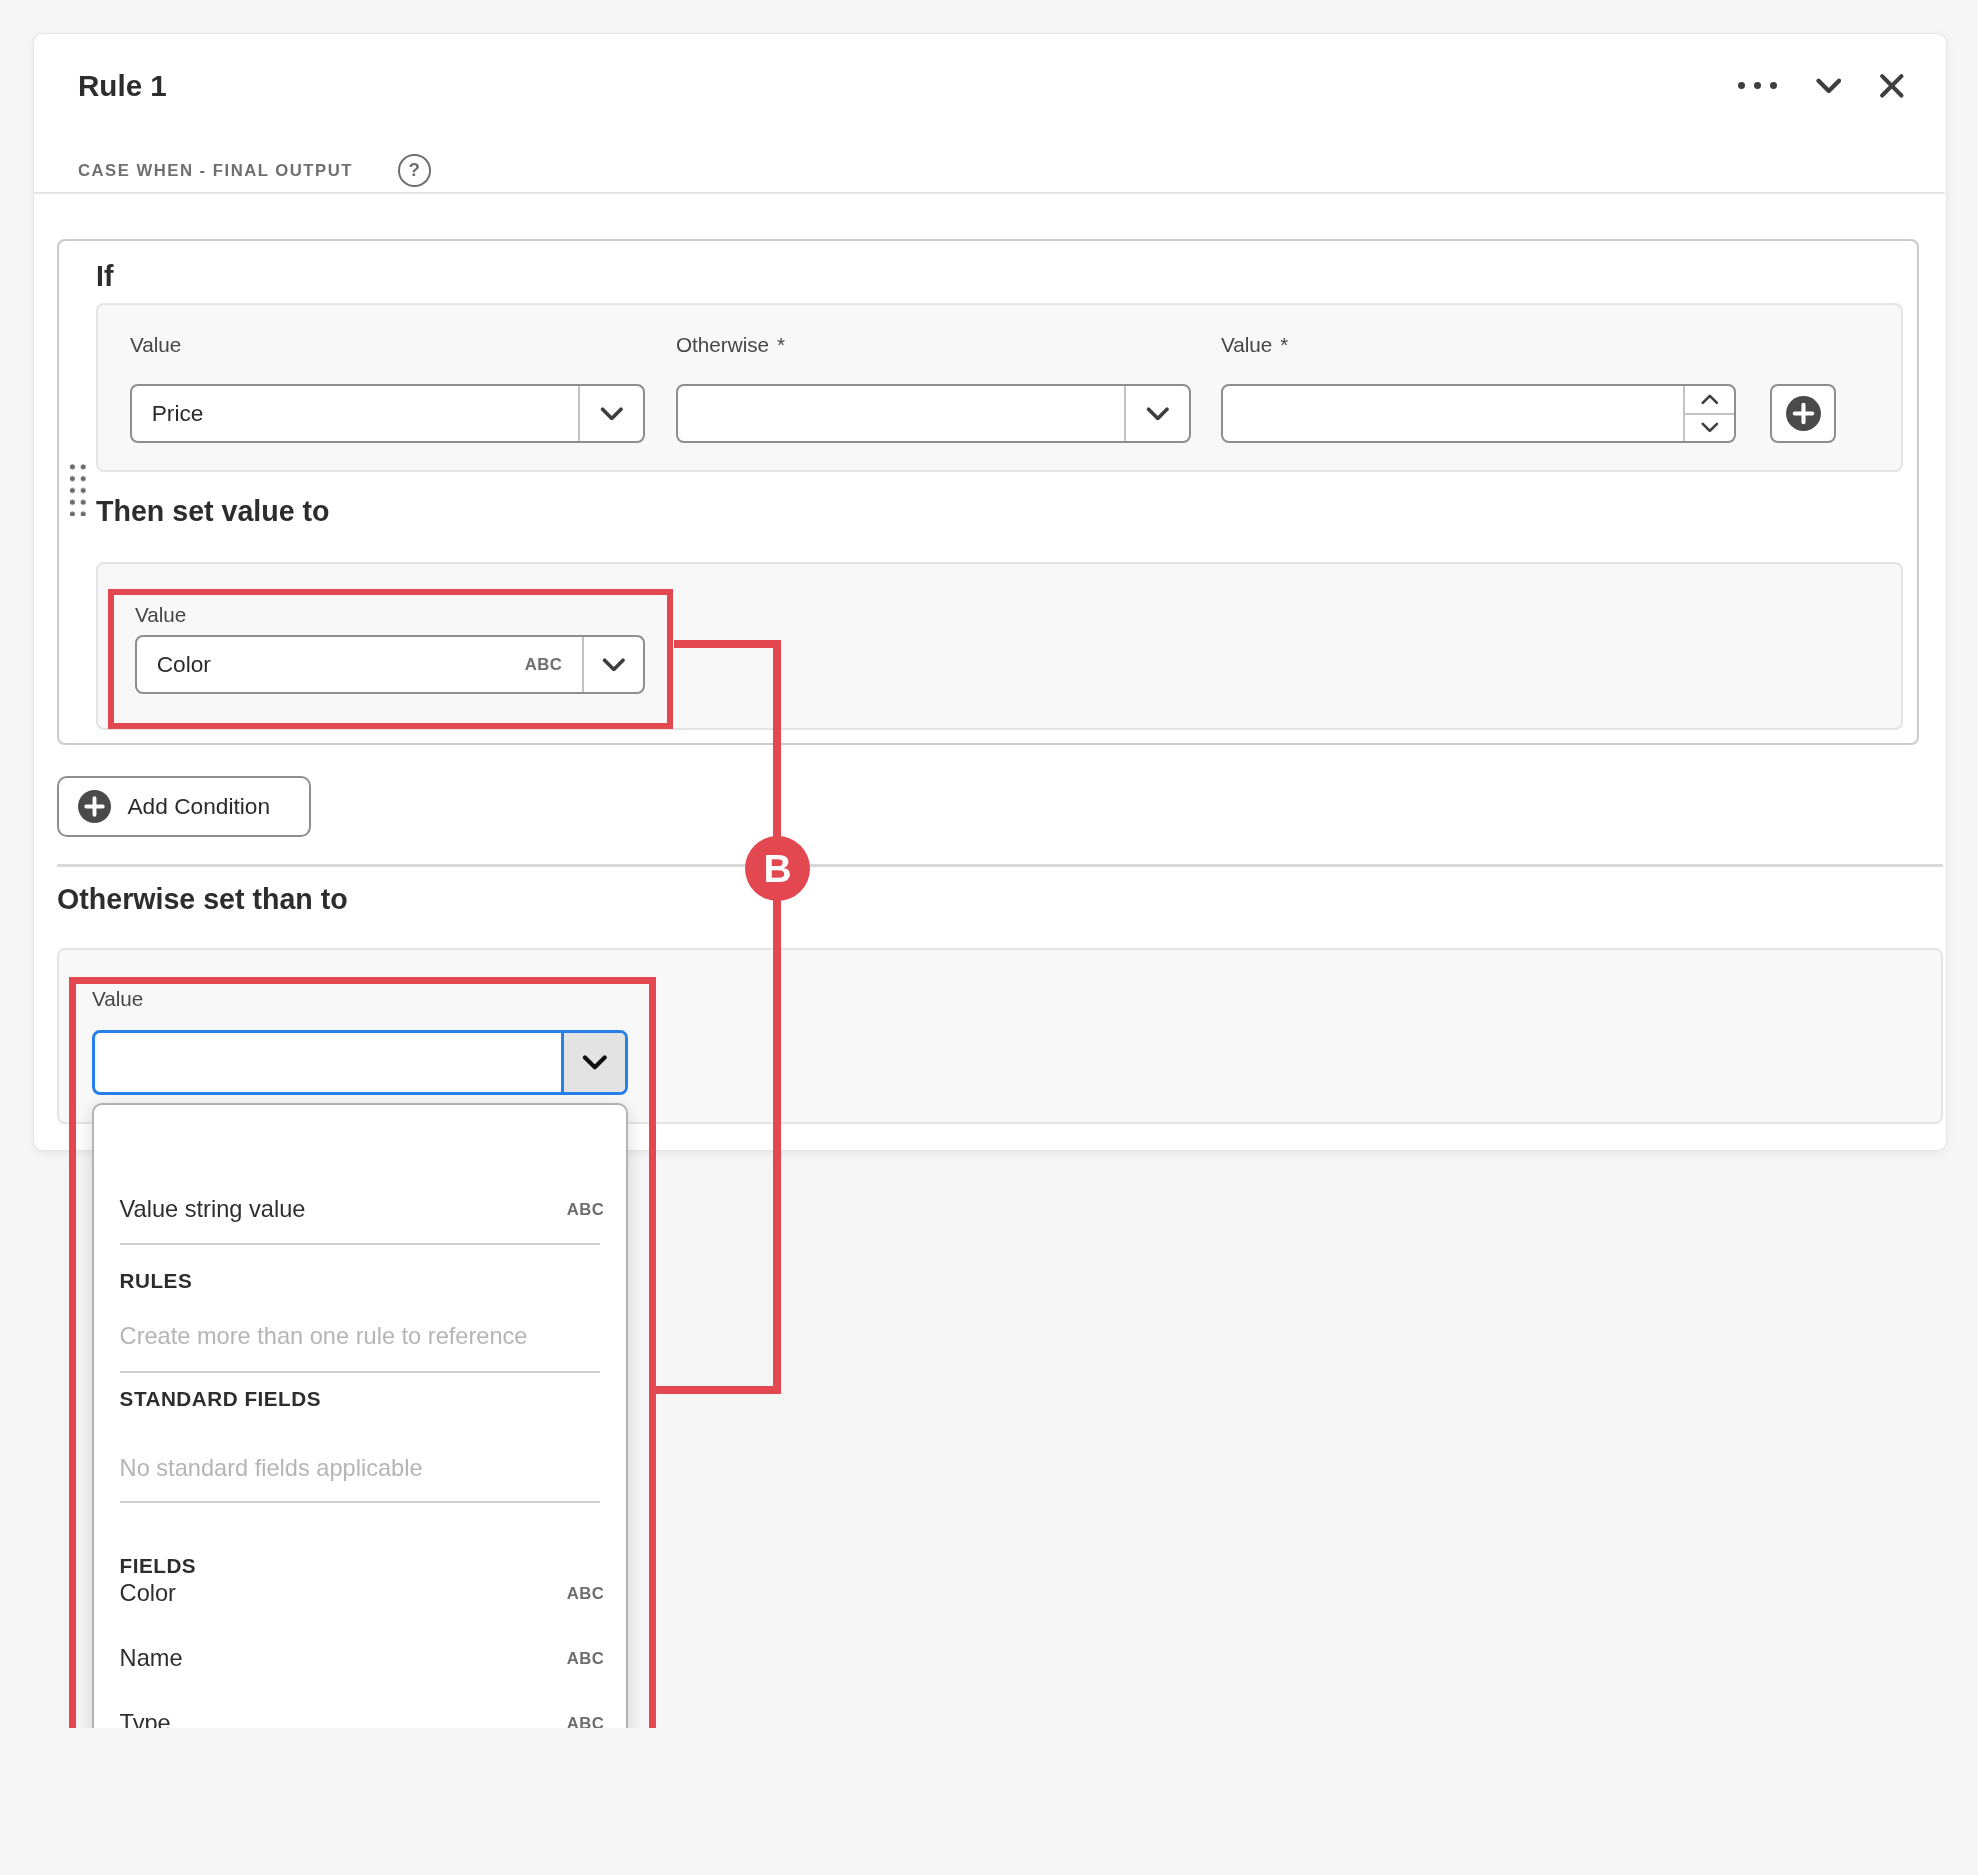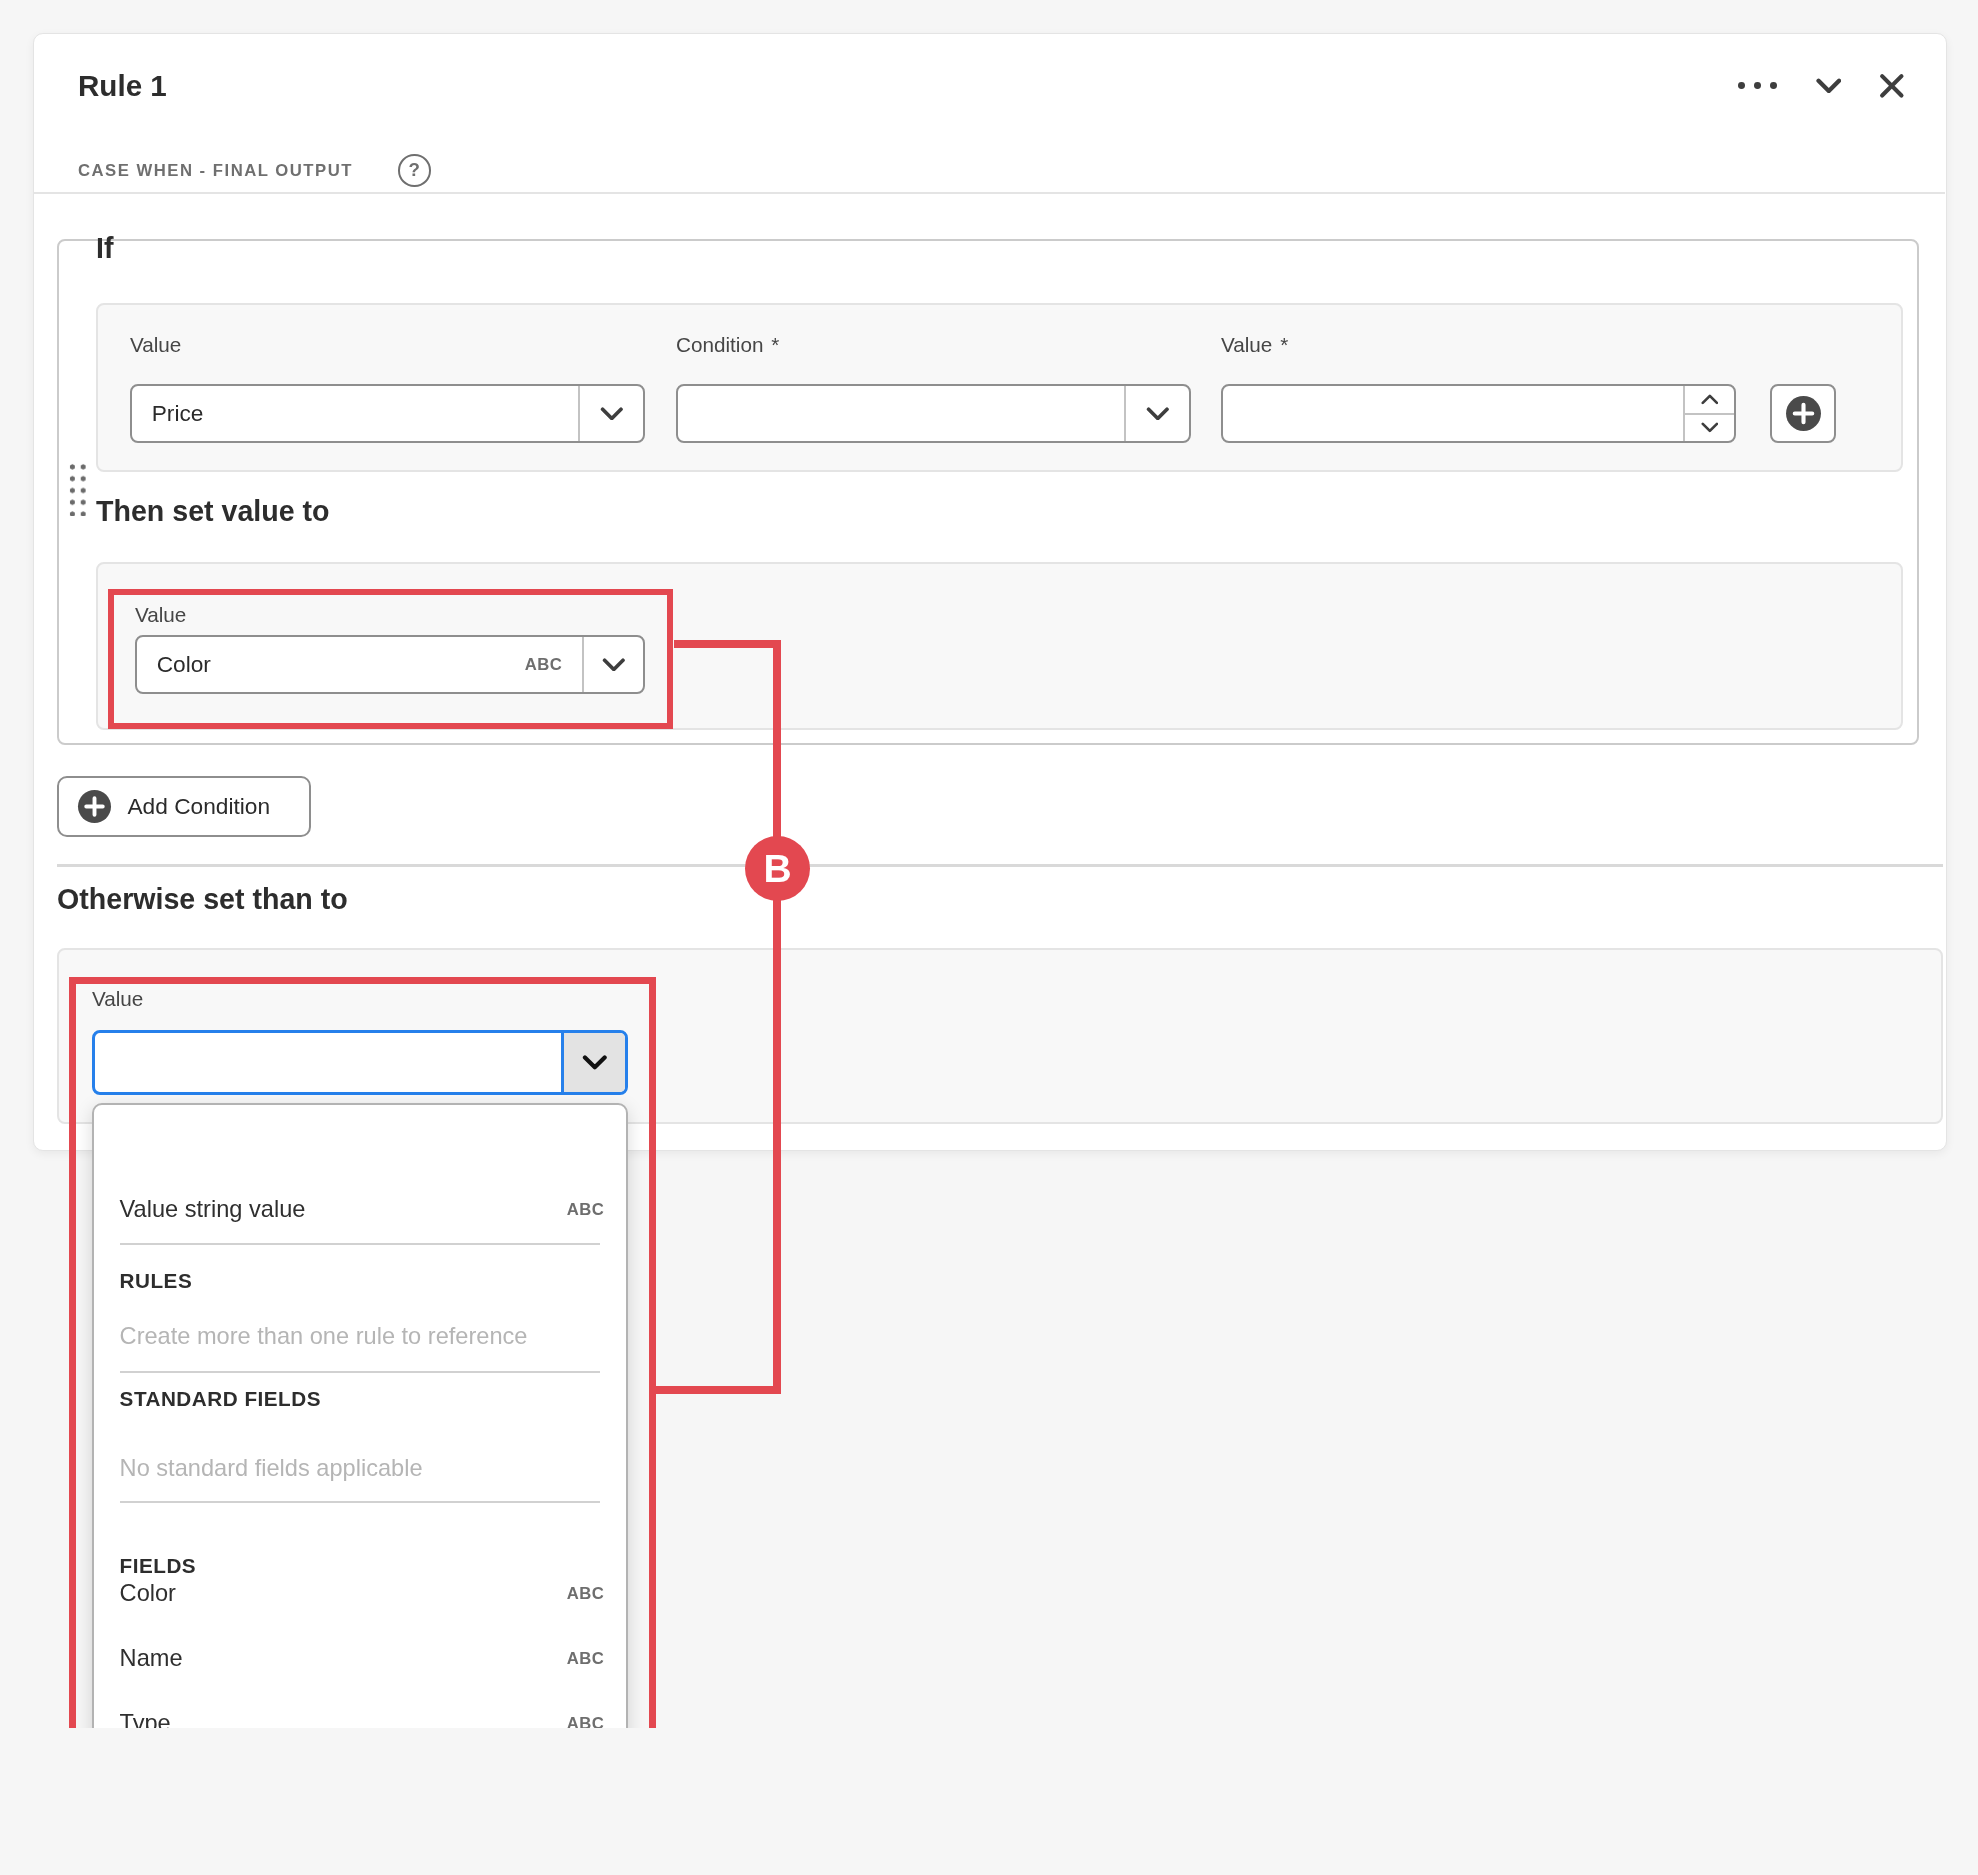--- a/index.html
+++ b/index.html
@@ -88,36 +88,36 @@
   </div>
   <div class="abs hdr-icon" style="left:1874px;">
     <svg width="27.6" height="27.6" viewBox="0 0 20 20">
       <path d="M3 3 L17 17 M17 3 L3 17" fill="none" stroke="currentColor" stroke-width="3" stroke-linecap="round"></path>
     </svg>
   </div>
 
   <div class="abs hdr-divider"></div>
 
   <div class="abs section-box"></div>
-  <div class="abs h-bold" style="left:96px;top:232px;">If</div>
+  <div class="abs h-bold" style="left:96px;top:260px;">If</div>
 
   <div class="abs panel" style="left:96px;top:303px;width:1807px;height:169px;"></div>
 
   <div class="abs field-label" style="left:130px;top:333px;">Value</div>
   <div class="abs combo" style="left:130px;top:384px;width:515px;height:59px;">
     <div class="combo-main">Price</div>
     <div class="combo-chev">
       <svg width="23.6" height="13.8" viewBox="0 0 20 12">
         <path d="M2 2 L10 10 L18 2" fill="none" stroke="currentColor" stroke-width="3.2" stroke-linecap="round" stroke-linejoin="round"></path>
       </svg>
     </div>
   </div>
 
   <div class="abs field-label" style="left:676px;top:333px;">
-    <span>Condition</span><span class="req">*</span>
+    <span>Otherwise</span><span class="req">*</span>
   </div>
   <div class="abs combo" style="left:676px;top:384px;width:515px;height:59px;">
     <div class="combo-main"></div>
     <div class="combo-chev">
       <svg width="23.6" height="13.8" viewBox="0 0 20 12">
         <path d="M2 2 L10 10 L18 2" fill="none" stroke="currentColor" stroke-width="3.2" stroke-linecap="round" stroke-linejoin="round"></path>
       </svg>
     </div>
   </div>
 

